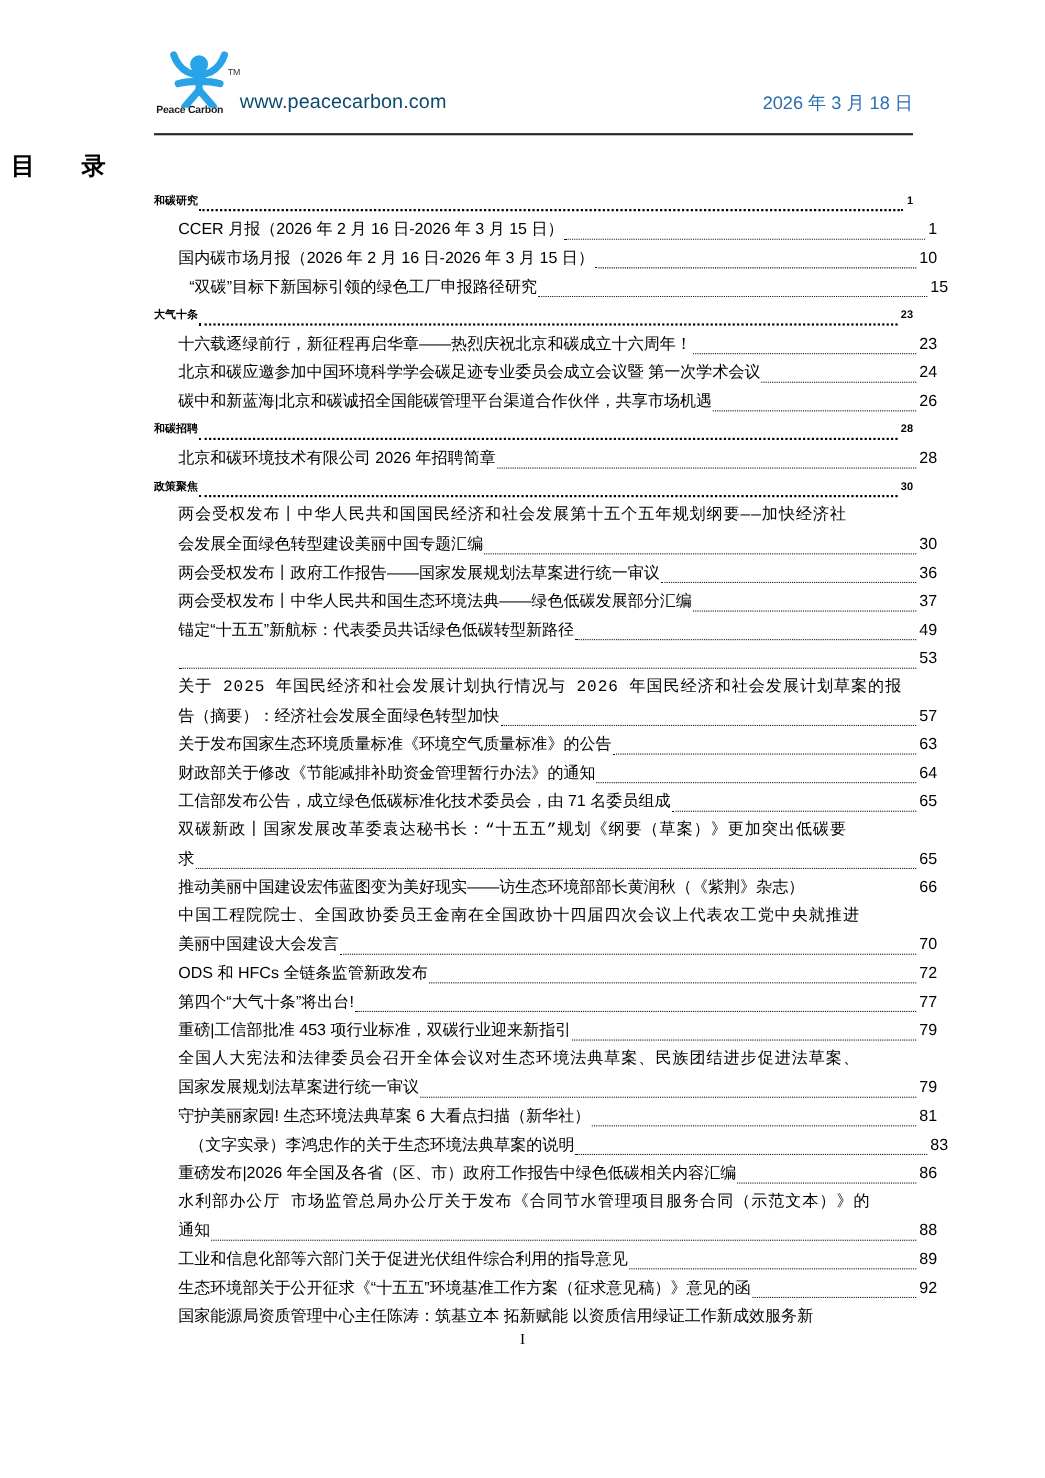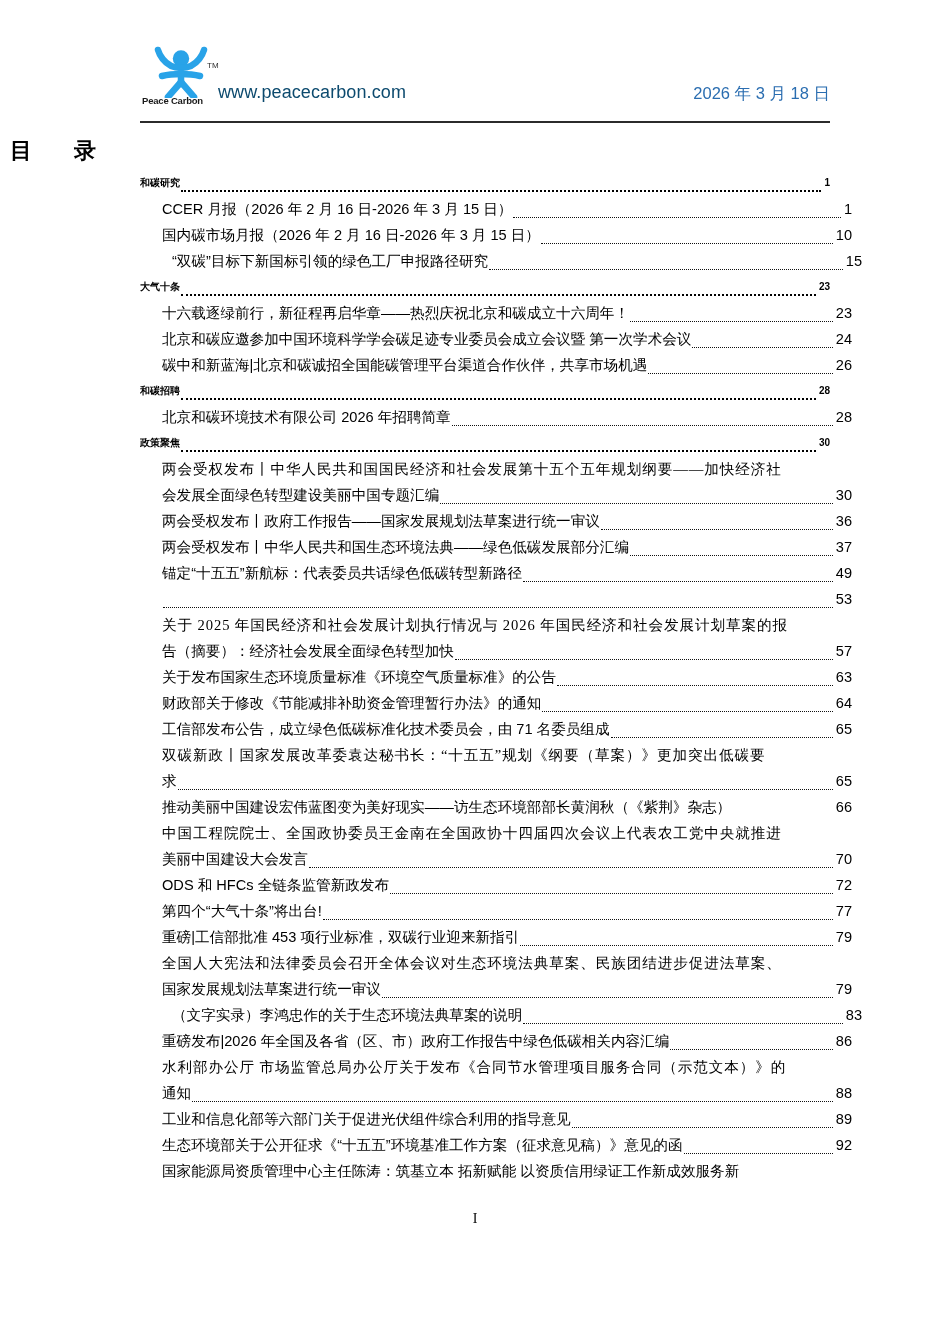--- a/index.html
+++ b/index.html
@@ -150,21 +150,21 @@
     padding-left: 2px;
     text-align: right;
   }
 
   
   .toc-wrapline {
     width: 690px;
     padding-left: 22px;
     font-size: 14.6px;
     line-height: 26px;
-    font-family: Liberation Serif, serif;
+    font-family: Liberation Mono, monospace;
     white-space: nowrap;
     box-sizing: border-box;
     letter-spacing: 0.15px;
   }
   .toc-wrapline.justify {
     letter-spacing: 0.9px;
   }
 
   
   .toc-row.tail {
@@ -346,20 +346,25 @@
         <span class="toc-label">重磅|工信部批准 453 项行业标准，双碳行业迎来新指引</span>
         <span class="toc-leader"></span>
         <span class="toc-page">79</span>
       </div>
       <div class="toc-wrapline justify">全国人大宪法和法律委员会召开全体会议对生态环境法典草案、民族团结进步促进法草案、</div>
       <div class="toc-row lvl2 tail">
         <span class="toc-label">国家发展规划法草案进行统一审议</span>
         <span class="toc-leader"></span>
         <span class="toc-page">79</span>
       </div>
+      <div class="toc-row lvl2">
+        <span class="toc-label">守护美丽家园! 生态环境法典草案 6 大看点扫描（新华社）</span>
+        <span class="toc-leader"></span>
+        <span class="toc-page">81</span>
+      </div>
       <div class="toc-row lvl2" style="padding-left: 32px;">
         <span class="toc-label">（文字实录）李鸿忠作的关于生态环境法典草案的说明</span>
         <span class="toc-leader"></span>
         <span class="toc-page">83</span>
       </div>
       <div class="toc-row lvl2">
         <span class="toc-label">重磅发布|2026 年全国及各省（区、市）政府工作报告中绿色低碳相关内容汇编</span>
         <span class="toc-leader"></span>
         <span class="toc-page">86</span>
       </div>

